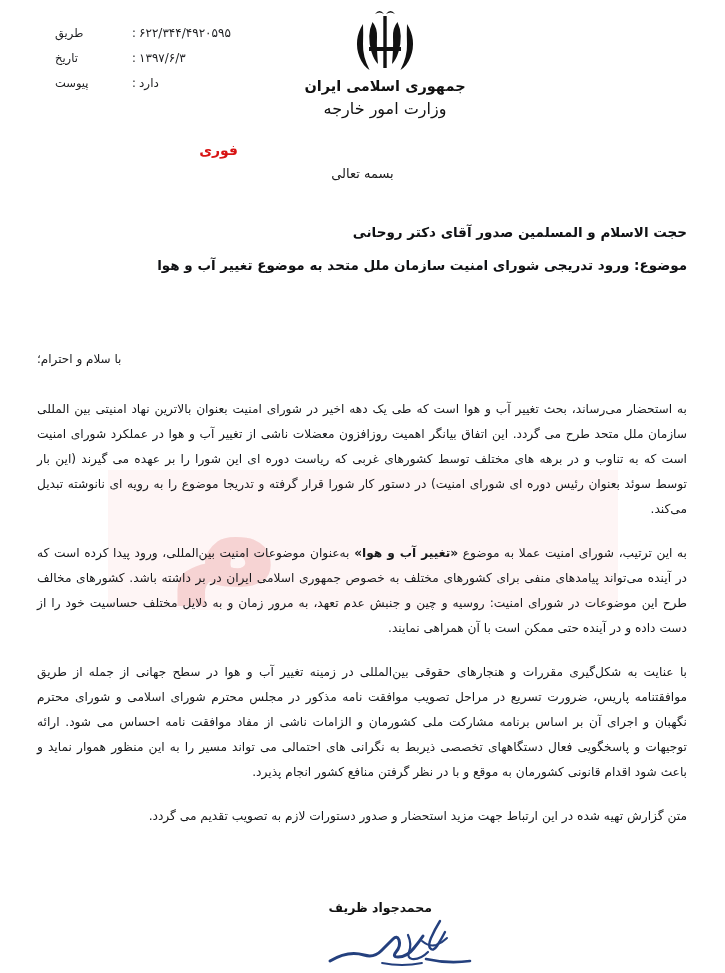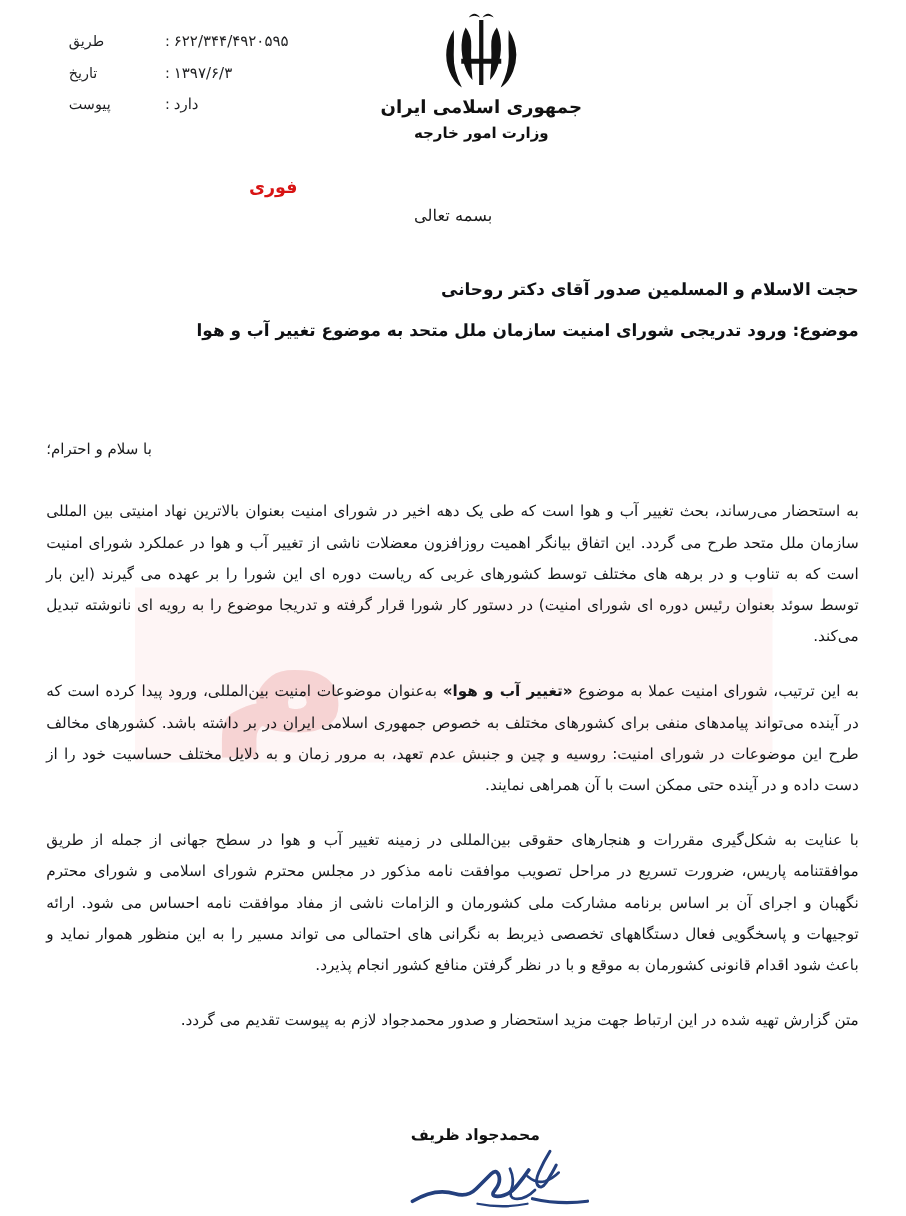--- a/index.html
+++ b/index.html
@@ -46,21 +46,21 @@
   .header{position:absolute;top:0;left:0;width:725px;height:128px;z-index:2;}
   .emblem-block{
     position:absolute;right:255px;top:6px;width:170px;text-align:center;
   }
   .emblem-svg{display:block;margin:0 auto;}
   .org-name{
     margin-top:4px;font-size:14.5px;font-weight:700;color:#111;
     font-family:"DejaVu Sans",sans-serif;letter-spacing:.2px;
   }
   .org-dept{
-    margin-top:5px;font-size:12px;font-weight:700;color:#111;
+    margin-top:5px;font-size:16px;font-weight:400;color:#111;
     font-family:"DejaVu Sans",sans-serif;
   }
   .meta{
     position:absolute;right:455px;top:26px;width:215px;
     font-size:11.5px;color:#1d1e20;
   }
   .meta-row{display:flex;align-items:baseline;margin-bottom:11px;}
   .meta-label{width:74px;text-align:left;white-space:nowrap;}
   .meta-colon{width:10px;text-align:center;}
   .meta-value{flex:1;text-align:left;direction:ltr;unicode-bidi:plaintext;font-size:12px;}
@@ -175,21 +175,21 @@
   </div>
 
   <div class="salutation">
     <div class="sal-inner">با سلام  و احترام؛</div>
   </div>
 
   <div class="body-wrap">
     <p class="para">به استحضار می‌رساند، بحث تغییر آب و هوا است که طی یک دهه اخیر در شورای امنیت بعنوان بالاترین نهاد امنیتی بین المللی سازمان ملل متحد طرح می گردد. این اتفاق بیانگر اهمیت روزافزون معضلات ناشی از تغییر آب و هوا در عملکرد شورای امنیت است که به تناوب و در برهه های مختلف توسط کشورهای غربی که ریاست دوره ای این شورا را بر عهده می گیرند (این بار توسط سوئد بعنوان رئیس دوره ای شورای امنیت) در دستور کار شورا قرار گرفته و تدریجا موضوع را به رویه ای نانوشته تبدیل می‌کند.</p>
     <p class="para"><span>به این ترتیب، شورای امنیت عملا به موضوع </span><b>«تغییر آب و هوا»</b><span> به‌عنوان موضوعات امنیت بین‌المللی، ورود پیدا کرده است که در آینده می‌تواند پیامدهای منفی برای کشورهای مختلف به خصوص جمهوری اسلامی ایران در بر داشته باشد. کشورهای مخالف طرح این موضوعات در شورای امنیت: روسیه و چین و جنبش عدم تعهد، به مرور زمان و به دلایل مختلف حساسیت خود را از دست داده و در آینده حتی ممکن است با آن همراهی نمایند.</span></p>
     <p class="para">با عنایت به شکل‌گیری مقررات و هنجارهای حقوقی بین‌المللی در زمینه تغییر آب و هوا در سطح جهانی از جمله از طریق موافقتنامه پاریس، ضرورت تسریع در مراحل تصویب موافقت نامه مذکور در مجلس محترم شورای اسلامی و شورای محترم نگهبان و اجرای آن بر اساس برنامه مشارکت ملی کشورمان و الزامات ناشی از مفاد موافقت نامه احساس می شود. ارائه توجیهات و پاسخگویی فعال دستگاههای تخصصی ذیربط به نگرانی های احتمالی می تواند مسیر را به این منظور هموار نماید و باعث شود اقدام قانونی کشورمان به موقع و با در نظر گرفتن منافع کشور انجام پذیرد.</p>
-    <p class="para closing">متن گزارش تهیه شده در این ارتباط جهت مزید استحضار و صدور محمدجواد لازم به پیوست تقدیم می گردد.</p>
+    <p class="para closing">متن گزارش تهیه شده در این ارتباط جهت مزید استحضار و صدور دستورات لازم به تصویب تقدیم می گردد.</p>
   </div>
 
   <div class="sign-block">
     <div class="sign-name">محمدجواد ظریف</div>
     <div class="sign-ink">
       <svg width="190" height="52" viewBox="0 0 190 52" aria-hidden="true">
         <g fill="none" stroke="#24407e" stroke-linecap="round" stroke-linejoin="round">
           <path d="M118 4 q-5 8 -9 17 q-3 7 -1 10 q3 4 7 -2 q5 -8 8 -14" stroke-width="2.4"></path>
           <path d="M8 44 q18 -11 34 -6 q10 3 17 -4 q6 -6 12 -12 q4 -4 6 1 q2 6 -3 12 q-4 5 2 5 q9 0 16 -9 q5 -6 9 -12" stroke-width="3"></path>
           <path d="M86 18 q4 9 1 17 q-2 6 3 7 q8 1 16 -7" stroke-width="2.2"></path>

